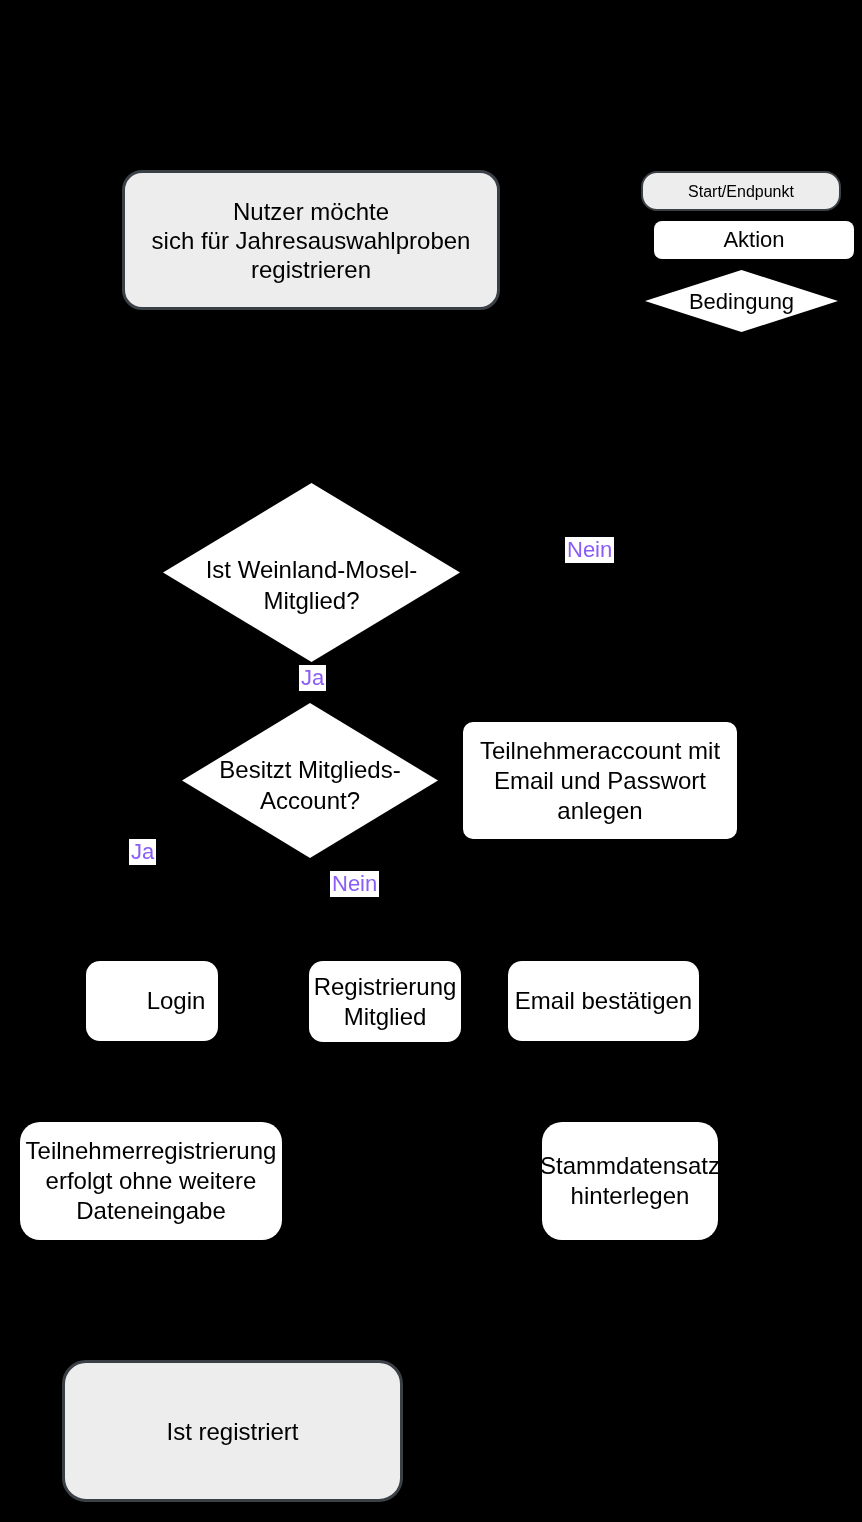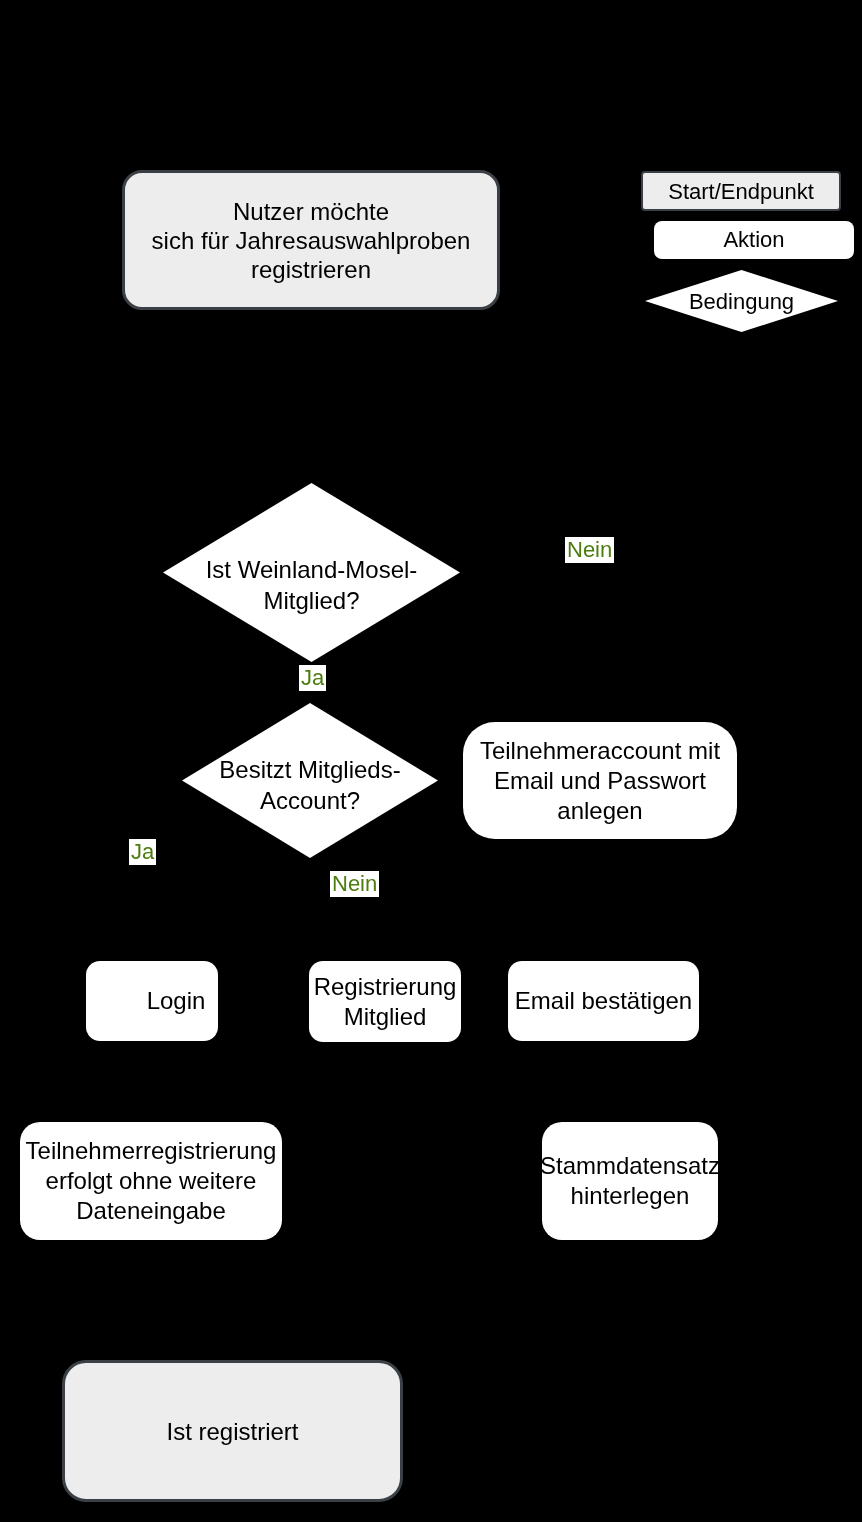--- a/index.html
+++ b/index.html
@@ -19,33 +19,33 @@
   .action{
     background:#FFFFFF;border:none;border-radius:14px;
     font-size:24px;line-height:30px;
   }
   .diamond{
     background:#FFFFFF;
     clip-path:polygon(50% 0,100% 50%,50% 100%,0 50%);
     font-size:24px;line-height:31px;
   }
   .chip{
-    position:absolute;background:#FFFFFF;color:#4d7c0f;
+    position:absolute;background:#FFFFFF;color:#8b5cf6;
     font-size:22px;line-height:26px;padding:0 2px;white-space:nowrap;
   }
   
   #n-start{left:122px;top:170px;width:378px;height:140px;}
-  #n-legend-start{left:641px;top:171px;width:200px;height:40px;border-width:2px;border-radius:4px;font-size:22px;}
+  #n-legend-start{left:641px;top:171px;width:200px;height:40px;border-width:2px;border-radius:16px;font-size:16px;}
   #n-legend-action{left:654px;top:221px;width:200px;height:38px;border-radius:8px;font-size:22px;}
   #n-legend-cond{left:645px;top:270px;width:193px;height:62px;font-size:22px;}
   #n-d1{left:163px;top:483px;width:297px;height:179px;}
   #n-d1 .txt{transform:translateY(12px);}
   #n-d2{left:182px;top:703px;width:256px;height:155px;}
   #n-d2 .txt{transform:translateY(4px);}
-  #n-account{left:463px;top:722px;width:274px;height:117px;border-radius:32px;}
+  #n-account{left:463px;top:722px;width:274px;height:117px;border-radius:10px;}
   #n-login{left:86px;top:961px;width:132px;height:80px;padding-left:48px;}
   #n-reg{left:309px;top:961px;width:152px;height:81px;}
   #n-email{left:508px;top:961px;width:191px;height:80px;}
   #n-teilreg{left:20px;top:1122px;width:262px;height:118px;border-radius:20px;}
   #n-stamm{left:542px;top:1122px;width:176px;height:118px;border-radius:20px;}
   #n-end{left:62px;top:1360px;width:341px;height:142px;border-radius:24px;}
   #c-nein1{left:565px;top:537px;}
   #c-ja1{left:299px;top:665px;}
   #c-ja2{left:129px;top:839px;}
   #c-nein2{left:330px;top:871px;}

